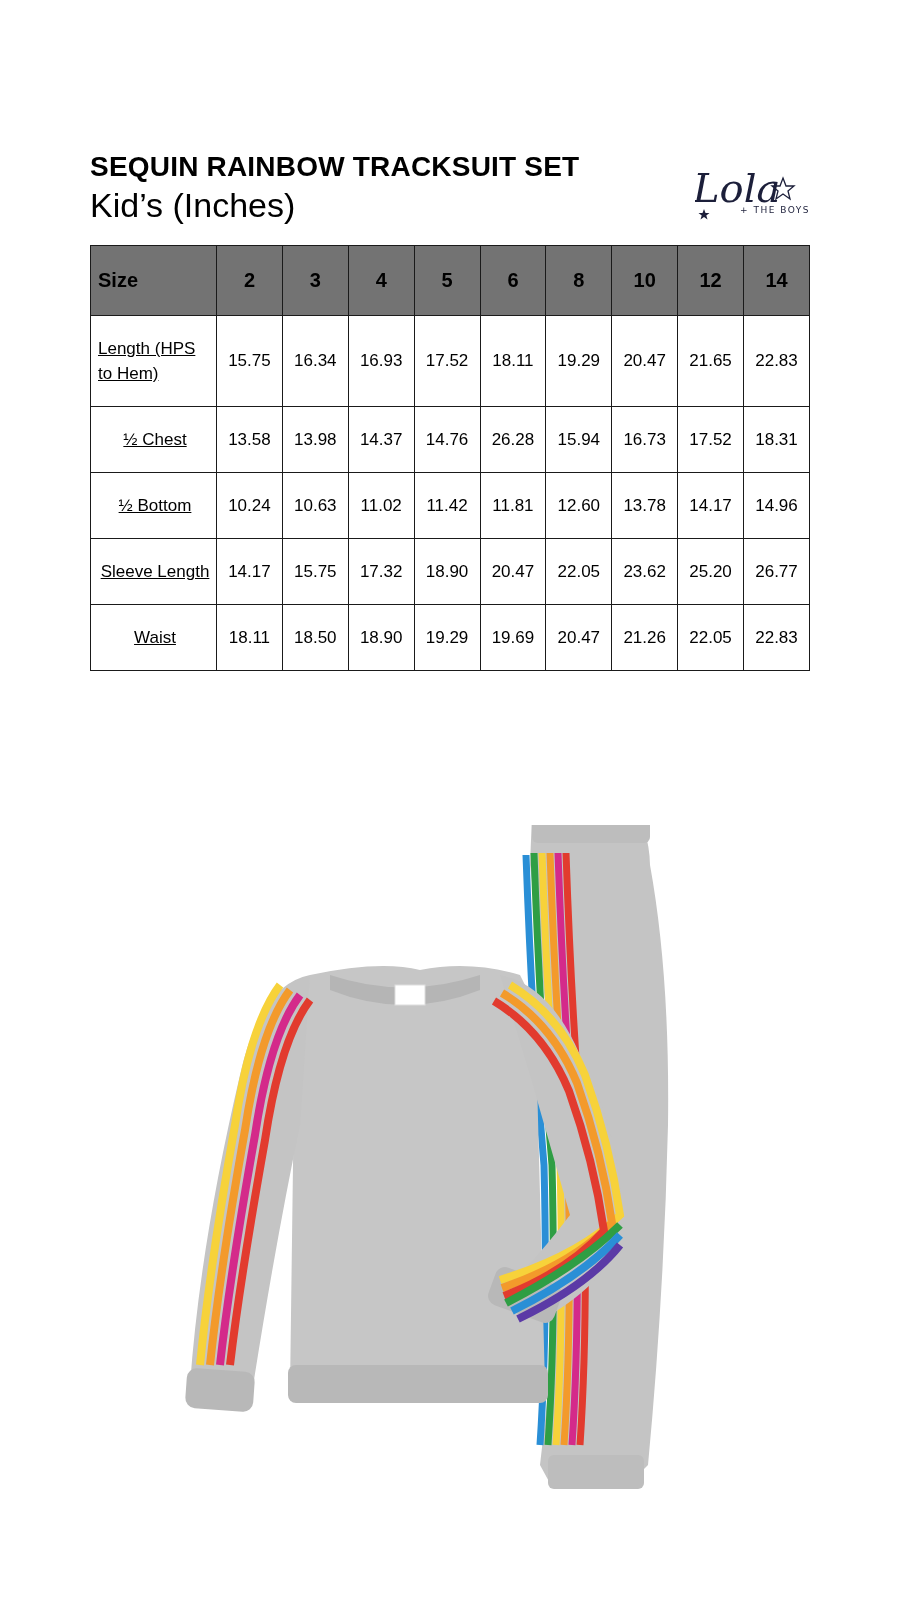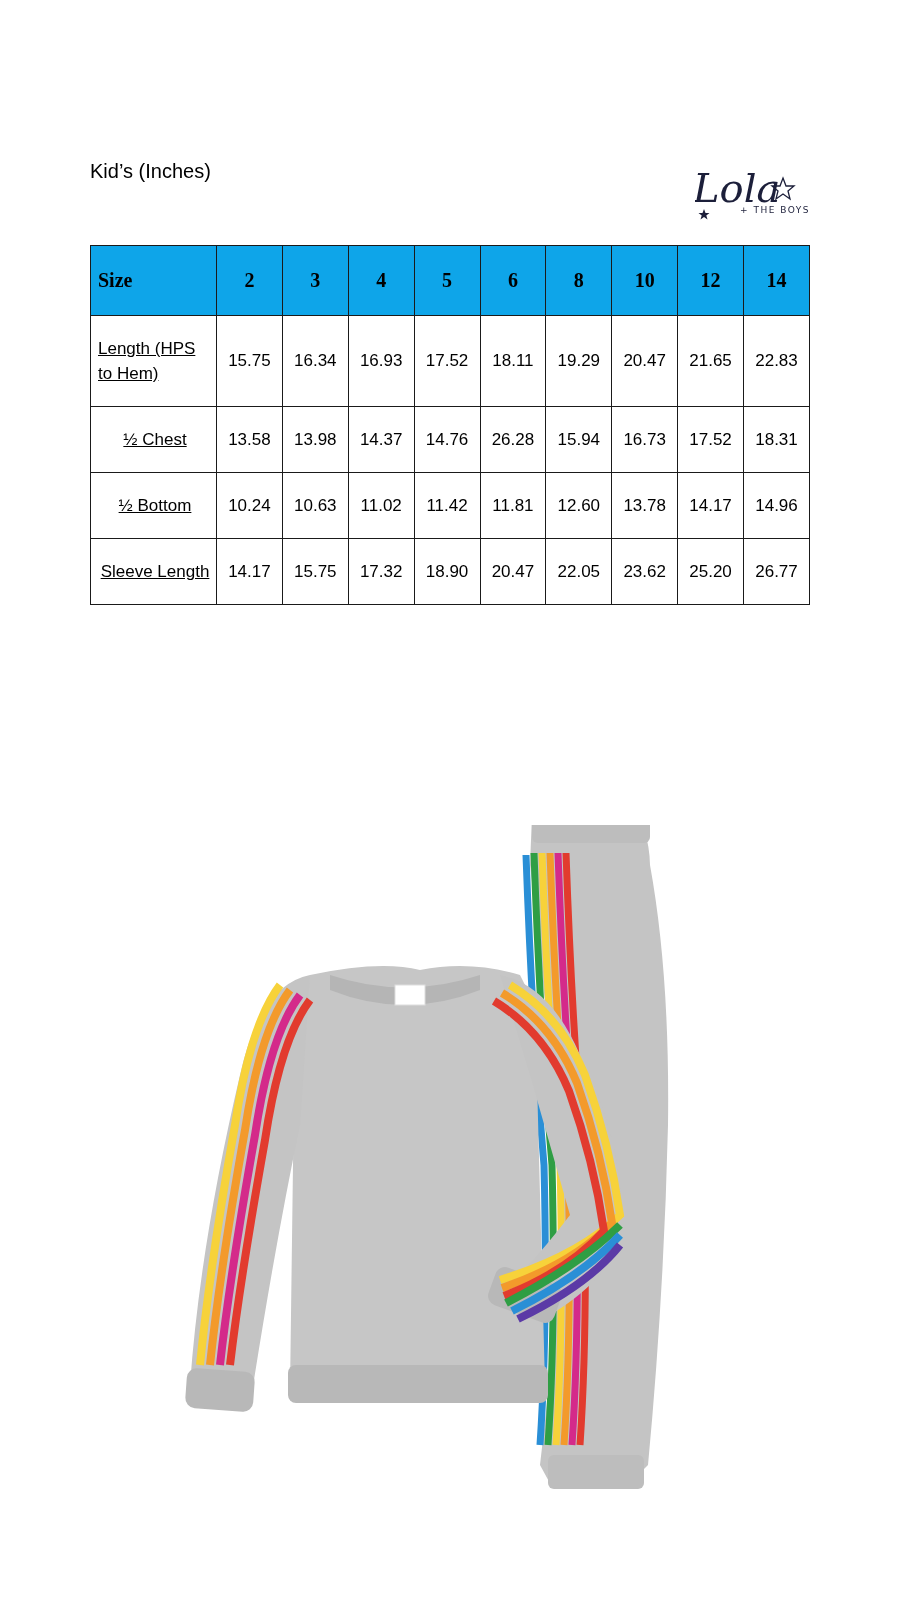--- a/index.html
+++ b/index.html
@@ -1,44 +1,45 @@
 <!DOCTYPE html>
 <html><head>
   <meta charset="utf-8">
   <style>
     * { box-sizing: border-box; margin: 0; padding: 0; }
     html, body { width: 900px; height: 1599px; background: #ffffff; overflow: hidden; }
     body { font-family: "Liberation Sans", sans-serif; color: #000; position: relative; }
 
     .header { position: absolute; left: 90px; top: 150px; width: 720px; height: 80px; }
     .title { font-size: 28px; font-weight: bold; letter-spacing: 0.2px; line-height: 34px; }
-    .subtitle { font-size: 20px; font-weight: normal; line-height: 30px; margin-top: 6px; }
+    .subtitle { font-size: 34px; font-weight: normal; line-height: 30px; margin-top: 6px; }
 
     .logo { position: absolute; left: 695px; top: 160px; width: 120px; height: 70px; }
 
     .size-table {
       position: absolute; left: 90px; top: 245px; width: 720px;
       border-collapse: collapse; table-layout: fixed;
     }
     .size-table th, .size-table td {
       border: 1.5px solid #1a1a1a; text-align: center; font-size: 17px;
       vertical-align: middle; padding: 0 4px;
     }
-    .size-table th { background: #0ea5e9; font-weight: bold; font-size: 20px; height: 70px; font-family: Liberation Serif, serif; }
+    .size-table th { background: #737373; font-weight: bold; font-size: 20px; height: 70px; }
     .size-table th.label-col, .size-table td.label-col { text-align: left; padding-left: 7px; }
     .size-table td.label-col { font-size: 17px; line-height: 25px; text-decoration: underline; }
     .size-table tr.row-tall td { height: 91px; }
     .size-table tr.row td { height: 66px; text-align: center; }
 
     .product { position: absolute; left: 180px; top: 825px; width: 520px; height: 690px; }
   </style>
 </head>
 <body>
 
 <div class="header">
+  <div class="title">SEQUIN RAINBOW TRACKSUIT SET</div>
   <div class="subtitle">Kid’s (Inches)</div>
 </div>
 
 <div class="logo">
   <svg width="120" height="70" viewBox="0 0 120 70">
 
     <g stroke="#1c1f3a" stroke-width="1.2">
       <line x1="-9" y1="2" x2="-9" y2="12"></line>
       <line x1="-14" y1="7" x2="-4" y2="7"></line>
       <line x1="-12.5" y1="3.5" x2="-5.5" y2="10.5"></line>
@@ -122,20 +123,32 @@
       <td>14.17</td>
       <td>15.75</td>
       <td>17.32</td>
       <td>18.90</td>
       <td>20.47</td>
       <td>22.05</td>
       <td>23.62</td>
       <td>25.20</td>
       <td>26.77</td>
     </tr>
+    <tr class="row">
+      <td class="label-col">Waist</td>
+      <td>18.11</td>
+      <td>18.50</td>
+      <td>18.90</td>
+      <td>19.29</td>
+      <td>19.69</td>
+      <td>20.47</td>
+      <td>21.26</td>
+      <td>22.05</td>
+      <td>22.83</td>
+    </tr>
   </tbody>
 </table>
 
 <div class="product" title="Grey sweatshirt and joggers with rainbow sequin stripes">
   <svg width="520" height="690" viewBox="0 0 520 690">
     <defs>
       <filter id="fuzz">
           <feTurbulence type="fractalNoise" baseFrequency="0.9" numOctaves="2" result="n"></feTurbulence>
           <feColorMatrix type="saturate" values="0"></feColorMatrix>
           <feComponentTransfer>

